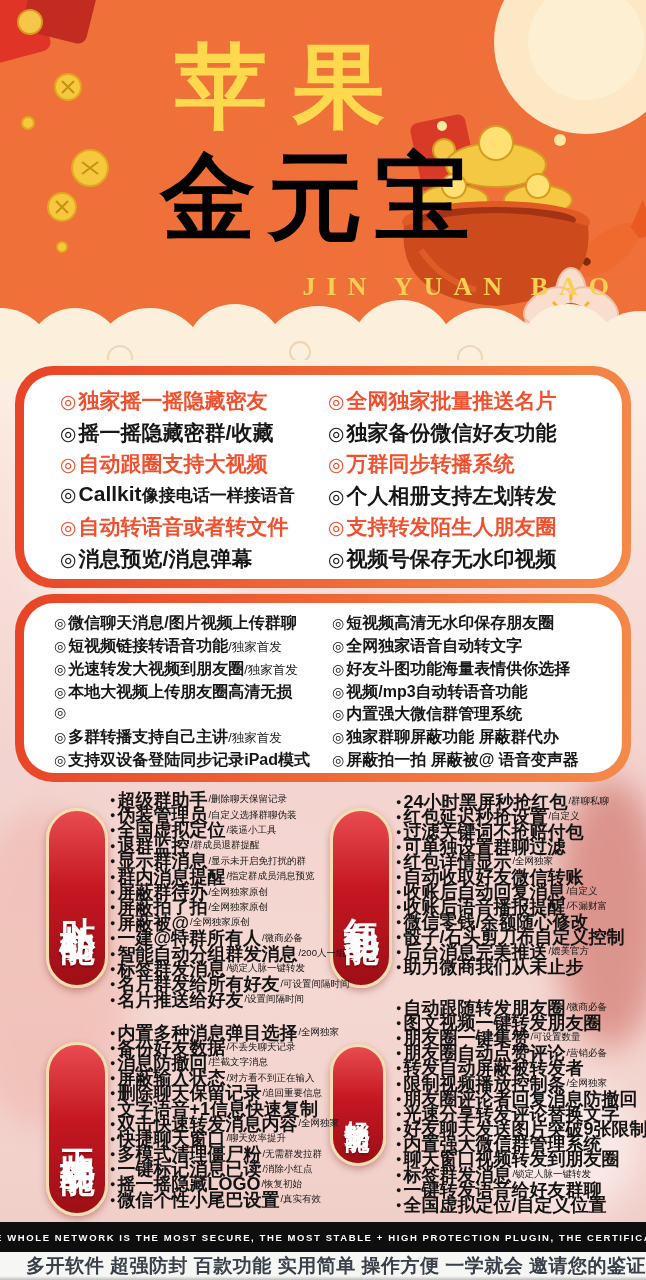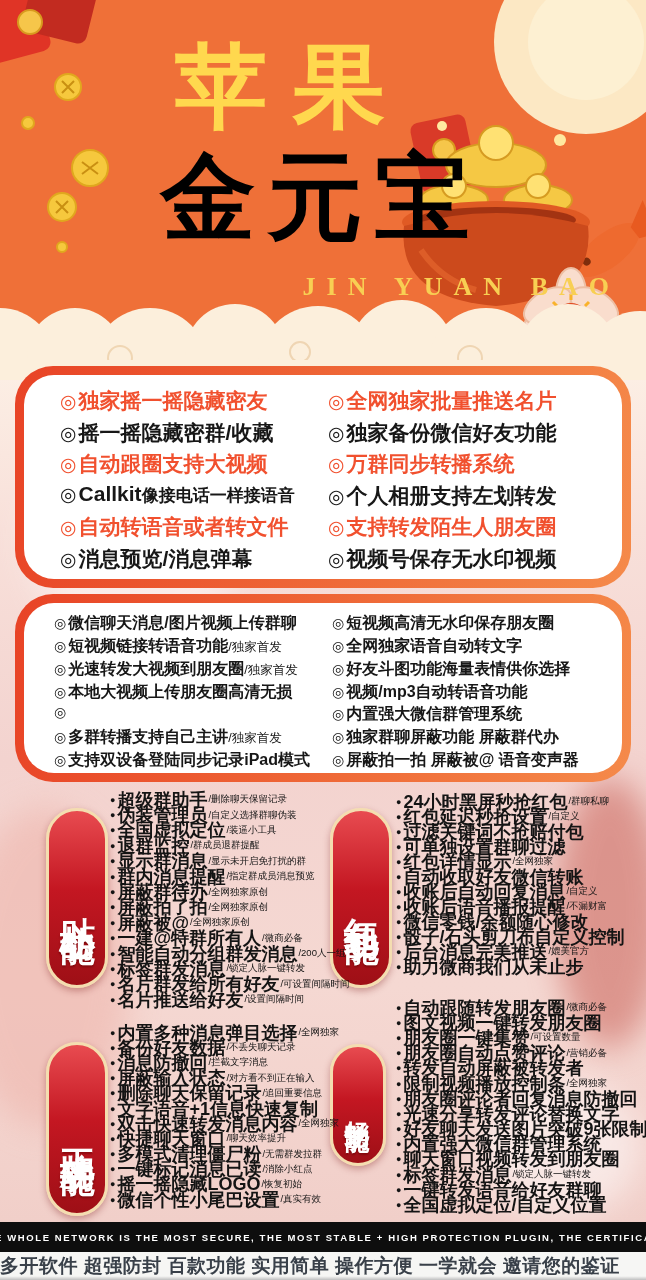--- a/index.html
+++ b/index.html
@@ -59,21 +59,21 @@
   .s-item .note{font-size:9.5px;font-weight:500;margin-left:1px;}
   .slist-tiexin{left:110px;top:792px;--rh:15.4px;}
   .slist-hongbao{left:396px;top:794px;--rh:15.0px;}
   .slist-wangpai{left:110px;top:1025px;--rh:15.2px;}
   .slist-changxiao{left:396px;top:1000px;--rh:15.2px;}
   
   .bar-black{position:absolute;left:0;top:1222px;width:646px;height:30px;background:#0e0e0e;z-index:8;
       display:flex;align-items:center;justify-content:center;}
   .bar-black span{color:#fff;font-size:9.5px;font-weight:bold;letter-spacing:1.6px;white-space:nowrap;}
   .bar-white{position:absolute;left:0;top:1252px;width:646px;height:28px;z-index:8;
-      background:linear-gradient(180deg,#f6f6f4 86%,#bfbfbf 100%);display:flex;align-items:center;justify-content:flex-start;}
+      background:linear-gradient(180deg,#f6f6f4 86%,#bfbfbf 100%);display:flex;align-items:center;justify-content:flex-end;}
   .bar-white span{color:#394049;font-size:19px;font-weight:900;letter-spacing:.5px;white-space:nowrap;}
 </style>
 </head>
 <body>
 
 <div class="poster">
 
   <div class="header">
 
     <svg class="deco" style="left:0;top:0;" width="130" height="300" viewBox="0 0 130 300">

